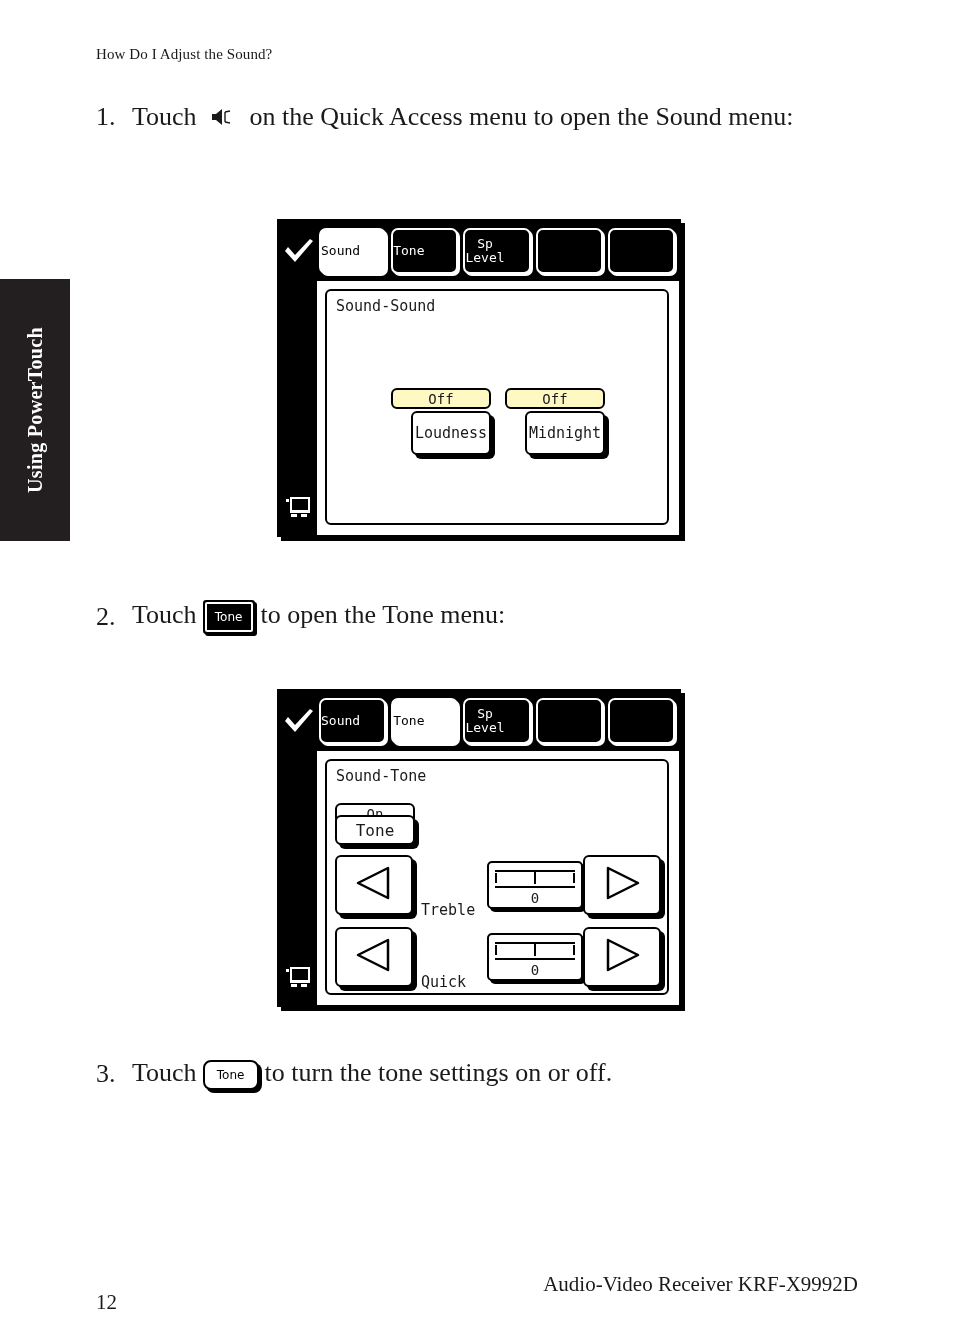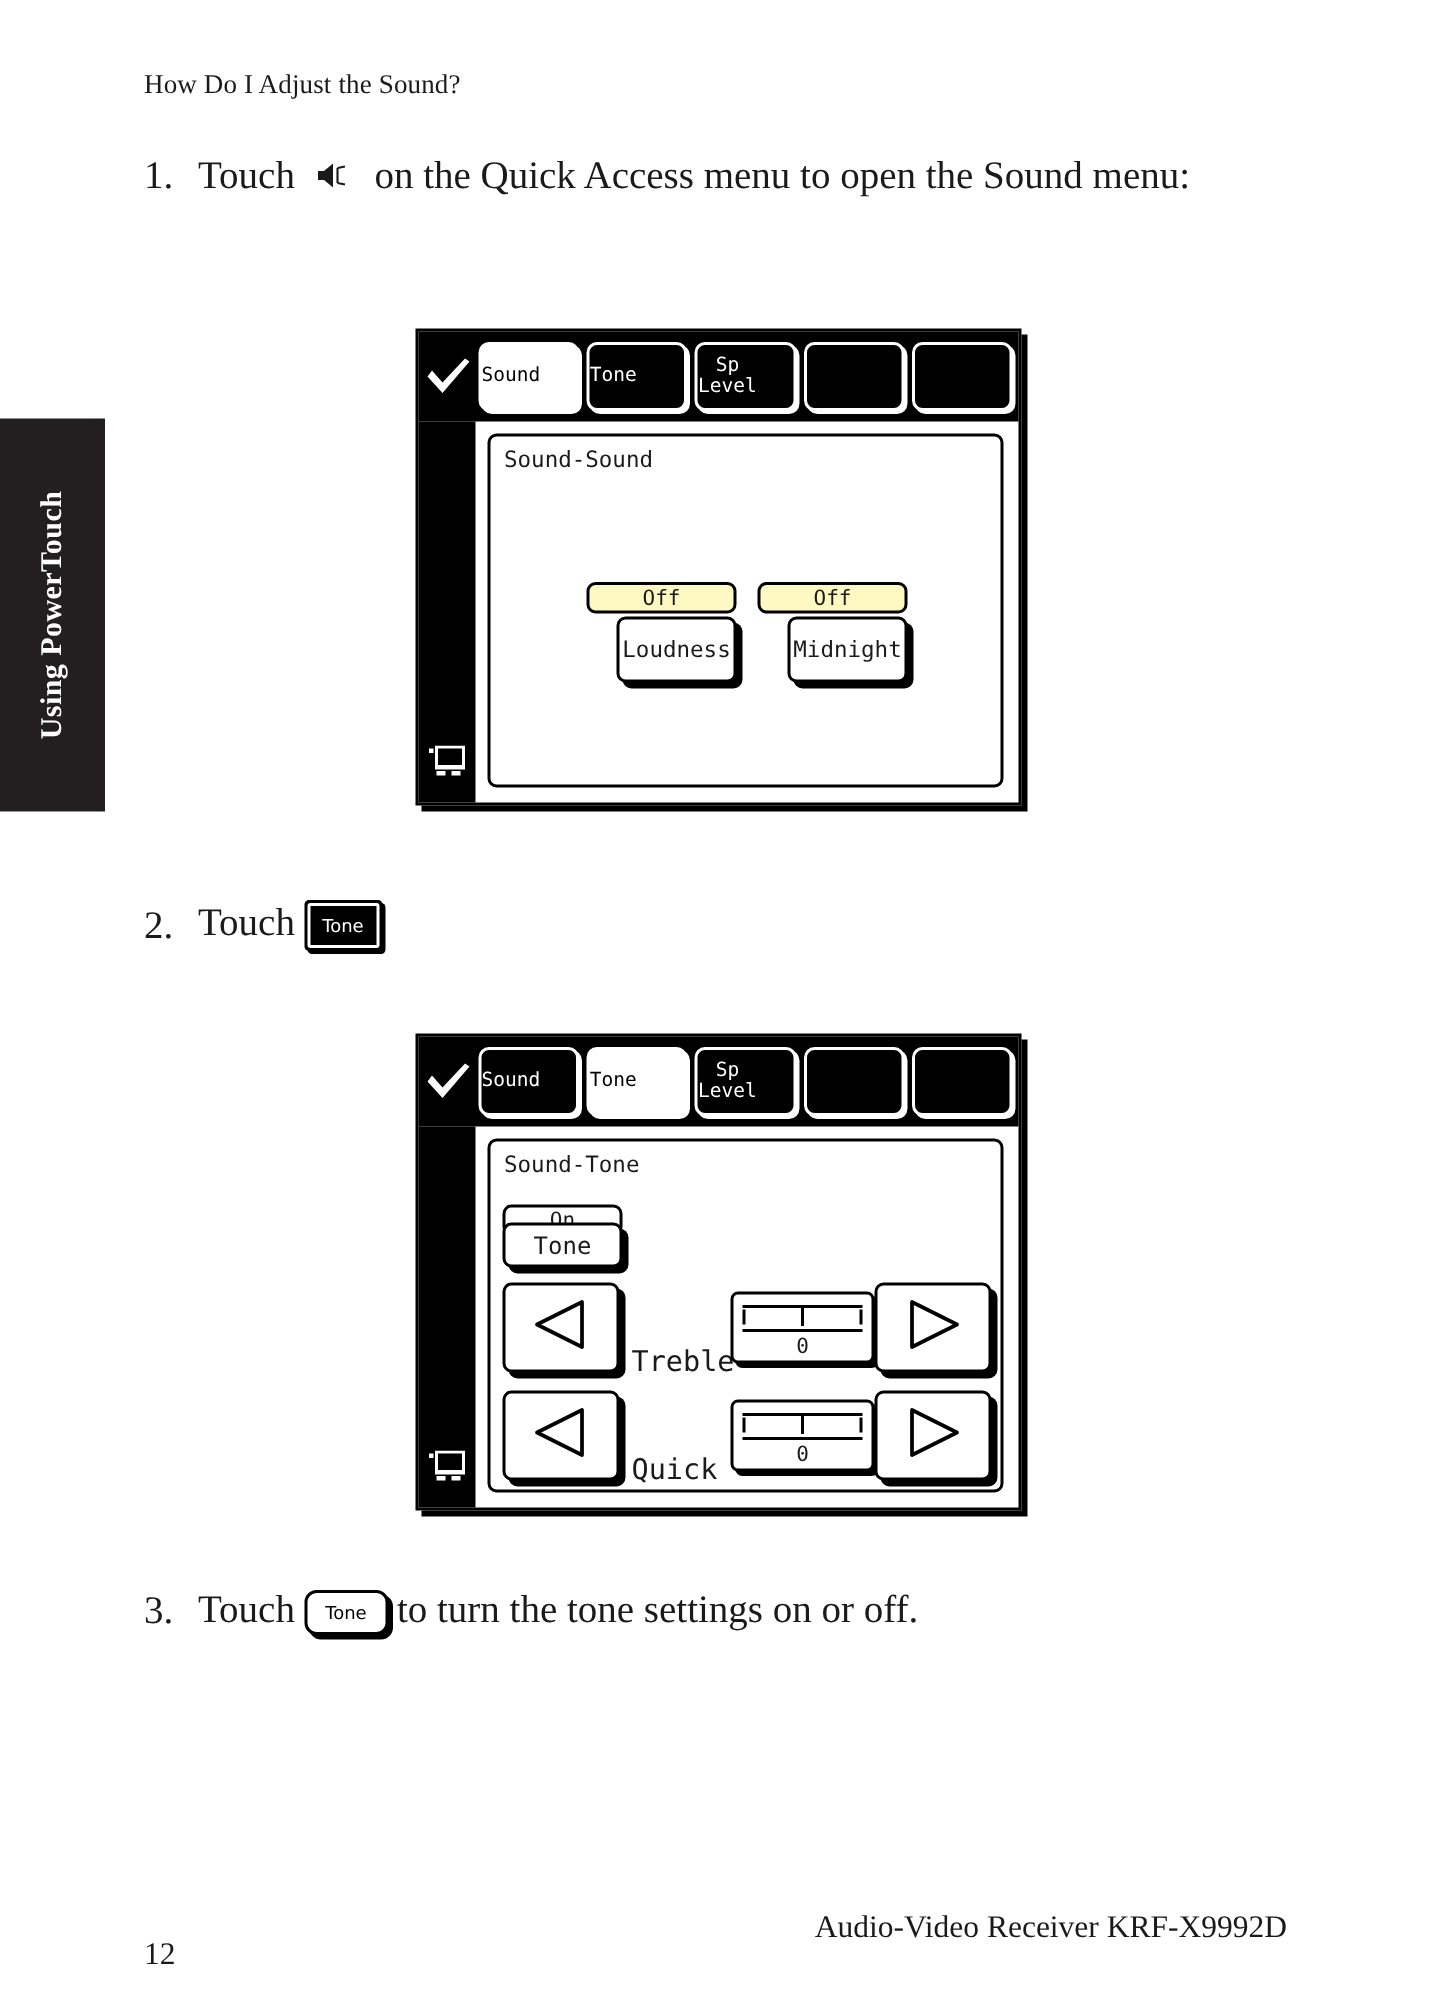--- a/index.html
+++ b/index.html
@@ -16,21 +16,21 @@
   .side-tab-label{
     position:absolute;left:50%;top:50%;
     transform:translate(-50%,-50%) rotate(-90deg);
     transform-origin:center center;
     white-space:nowrap;color:#fff;font-weight:bold;font-size:20px;
     letter-spacing:.3px;
   }
 
   
   .page-head{
-    position:absolute;left:96px;top:46px;font-size:18px;letter-spacing:.1px;
+    position:absolute;left:96px;top:46px;font-size:15px;letter-spacing:.1px;
   }
   .step{
     position:absolute;display:flex;align-items:flex-start;font-size:26px;line-height:33px;
   }
   .step .num{width:36px;flex:none;}
   .step .body{max-width:730px;}
   #step1{left:96px;top:100px;}
   #step2{left:96px;top:598px;align-items:center;}
   #step3{left:96px;top:1056px;align-items:center;}
 
@@ -127,21 +127,21 @@
   #row-treble{top:94px;}
   #row-bass{top:166px;}
   .arrow-btn{
     position:absolute;width:78px;height:60px;border:2px solid #000;border-radius:6px;
     background:#fff;box-shadow:4px 4px 0 #000;box-sizing:border-box;
     display:flex;align-items:center;justify-content:center;
   }
   .arrow-btn.left{left:0;}
   .arrow-btn.right{right:0;}
   .row-label{
-    position:absolute;left:86px;bottom:2px;font-size:19px;
+    position:absolute;left:86px;bottom:2px;font-size:15px;
   }
   .slider{
     position:absolute;left:152px;top:6px;width:96px;height:48px;
     border:2px solid #000;border-radius:5px;background:#fff;box-sizing:border-box;
     box-shadow:3px 3px 0 #000;
   }
   .slider .track{
     position:absolute;left:6px;right:6px;top:7px;height:14px;
     border-top:2px solid #000;border-bottom:2px solid #000;
   }
@@ -244,21 +244,21 @@
       <div class="lbl">Midnight</div>
     </div>
   </div>
 </div>
 
 <div class="step" id="step2">
   <span class="num">2.</span>
   <span class="body">
     <span>Touch</span><span class="inline-btn dark">
         <span>Tone</span>
-      </span>
+      </span><span>to open the Tone menu:</span>
   </span>
 </div>
 
 <div class="device" id="device2">
 
   <div class="dev-topbar">
     <div class="check-wrap">
       <svg width="30" height="26" viewBox="0 0 30 26">
         <polygon points="1,13 4,9 11,17 26,1 29,3 11,24" fill="#ffffff"></polygon>
       </svg>

